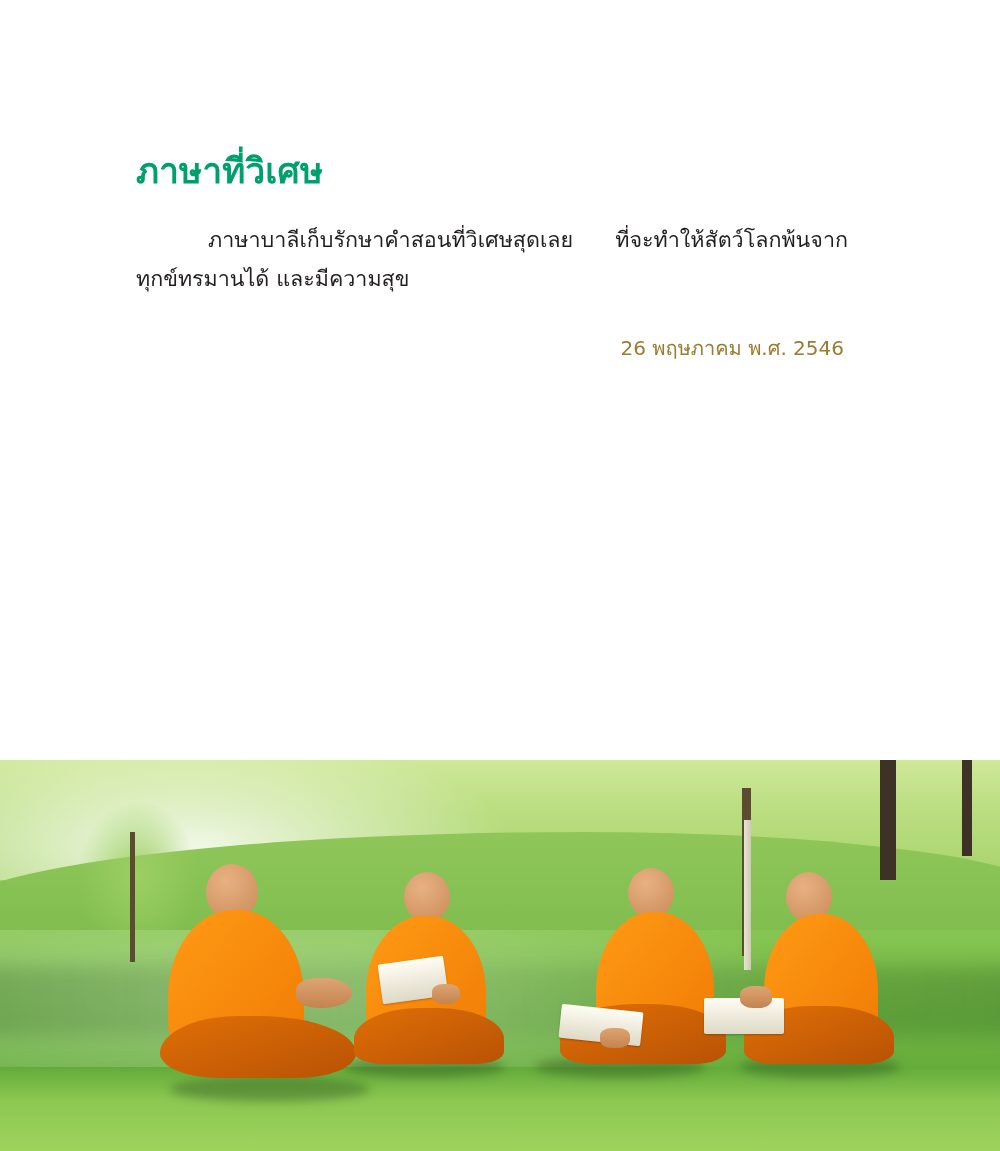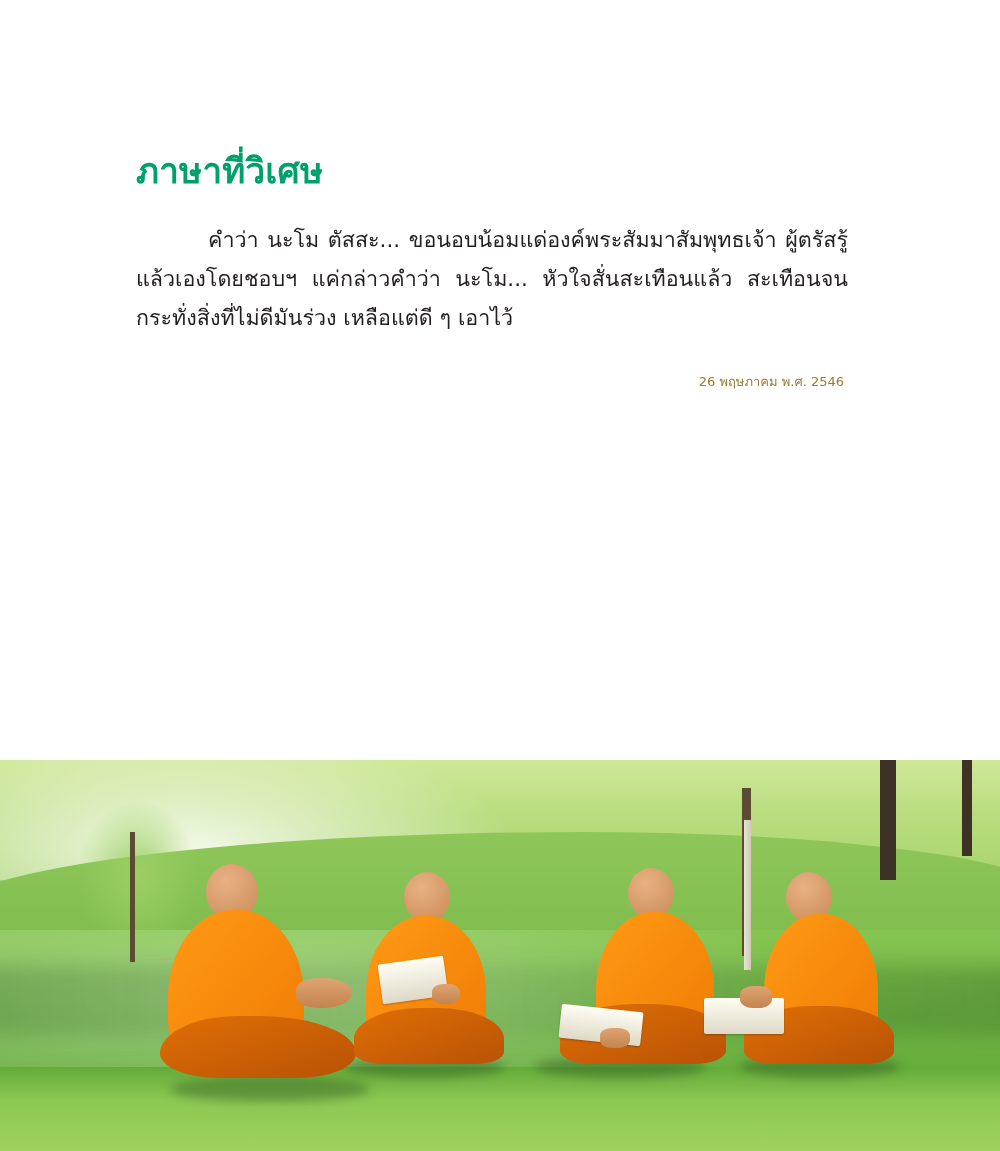--- a/index.html
+++ b/index.html
@@ -46,21 +46,21 @@
     text-justify: inter-word;
     text-indent: 72px;
   }
 
   .body-para:last-of-type {
     margin-bottom: 0;
   }
 
   .date-line {
     margin-top: 34px;
-    font-size: 13px;
+    font-size: 20px;
     color: #9a7b2f;
     text-align: right;
     padding-right: 4px;
   }
 
   
   .photo {
     position: absolute;
     left: 0;
     top: 760px;
@@ -172,21 +172,21 @@
   }
 </style>
 </head>
 <body>
 
 <div class="page">
 
   <div class="content">
     <h1 class="page-title">ภาษาที่วิเศษ</h1>
 
-    <p class="body-para">คำว่า นะโม ตัสสะ... ขอนอบน้อมแด่องค์พระสัมมาสัมพุทธเจ้า ผู้ตรัสรู้แล้วเองโดยชอบฯ แค่กล่าวคำว่า นะโม... หัวใจสั่นสะเทือนแล้ว สะเทือนจนกระทั่งสิ่งที่ไม่ดีมันร่วง เหลือแต่ดี ๆ เอาไว้</p>
+    <p class="body-para">ภาษาบาลีเก็บรักษาคำสอนที่วิเศษสุดเลย ที่จะทำให้สัตว์โลกพ้นจากทุกข์ทรมานได้ และมีความสุข</p>
 
     <div class="date-line">26 พฤษภาคม พ.ศ. 2546</div>
   </div>
 
   <div class="photo">
     <div class="sky"></div>
     <div class="haze"></div>
     <div class="hill"></div>
     <div class="lawn"></div>
     <div class="lawn-shadow"></div>

